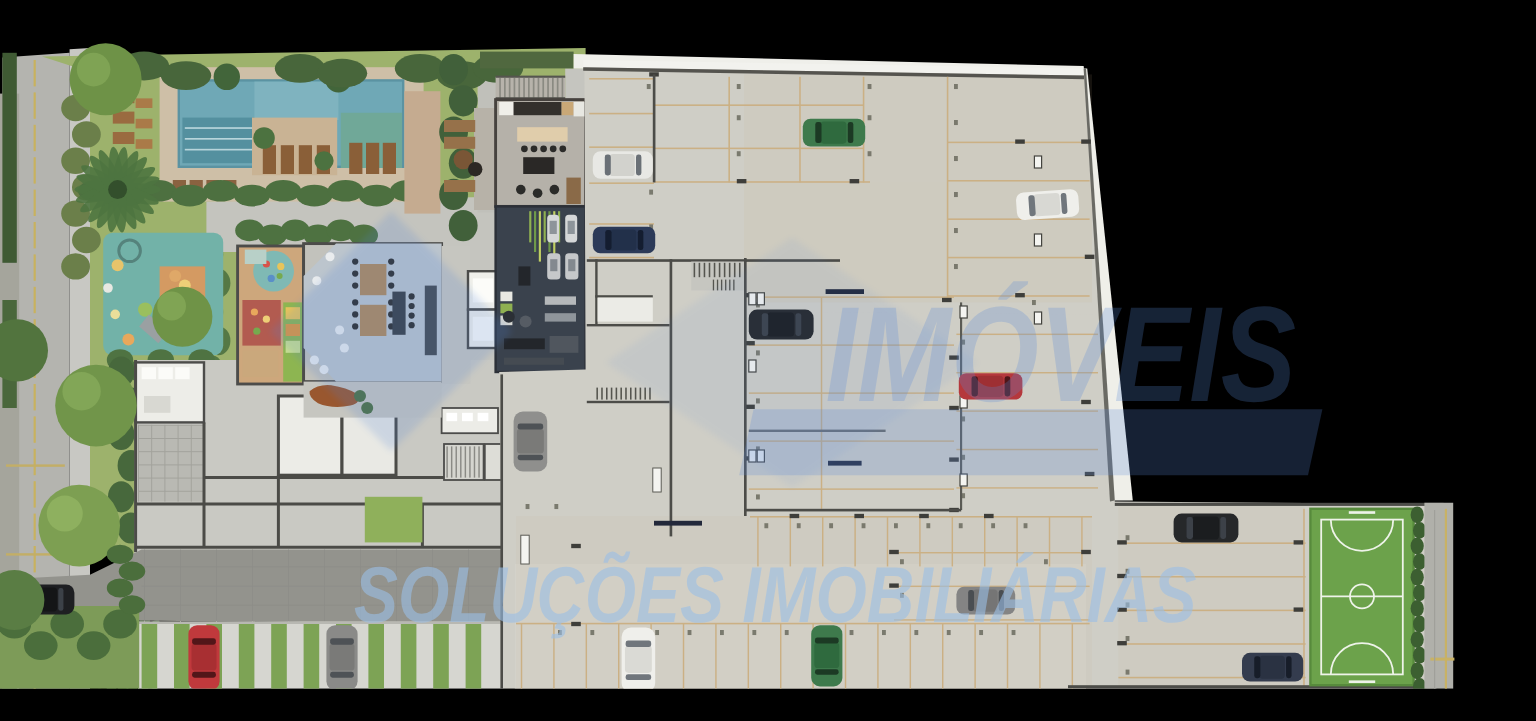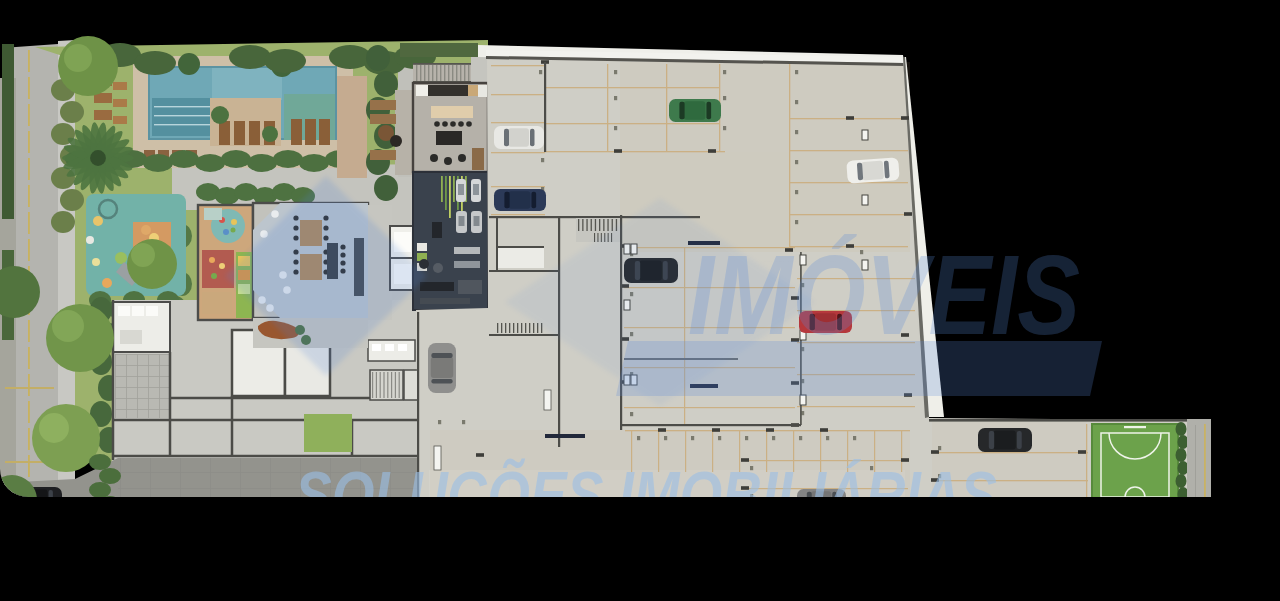--- a/index.html
+++ b/index.html
@@ -1,17 +1,17 @@
 <!DOCTYPE html>
 <html><head>
 <meta charset="utf-8">
 <style>
   html,body{margin:0;padding:0;background:#000;}
-  #stage{position:relative;width:1280px;height:497px;overflow:hidden;background:#000;
-         font-family:"Liberation Sans", sans-serif;border-radius:28px;}
+  #stage{position:relative;width:1280px;height:574px;overflow:hidden;background:#000;
+         font-family:"Liberation Sans", sans-serif;}
   svg{display:block}
 </style>
 </head>
 <body>
 <div id="stage">
 <svg width="1280" height="601" viewBox="0 0 1280 601" xmlns="http://www.w3.org/2000/svg">
 
 <rect x="0" y="0" width="1280" height="601" fill="#000000"></rect>
 
 <g>

